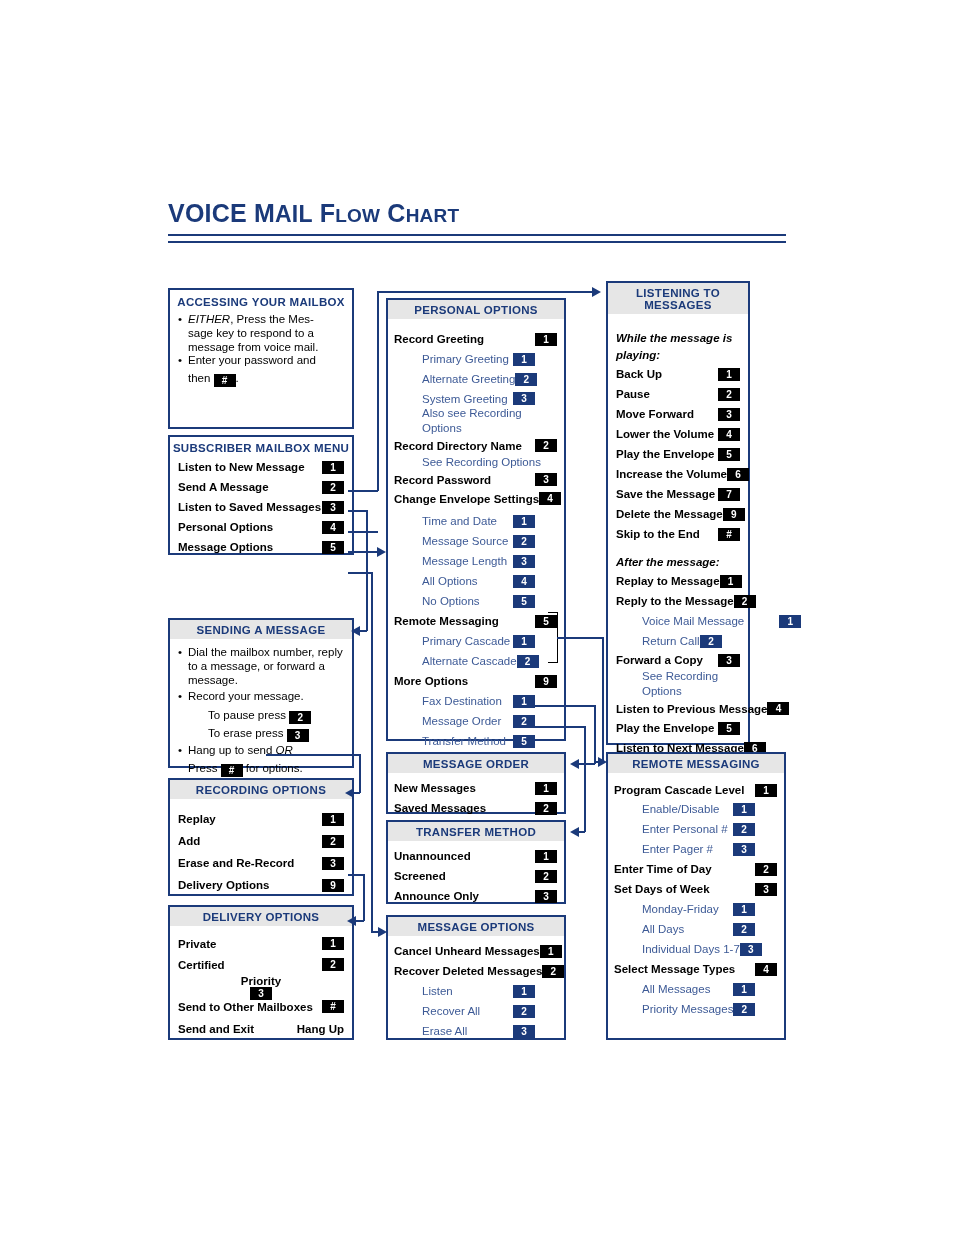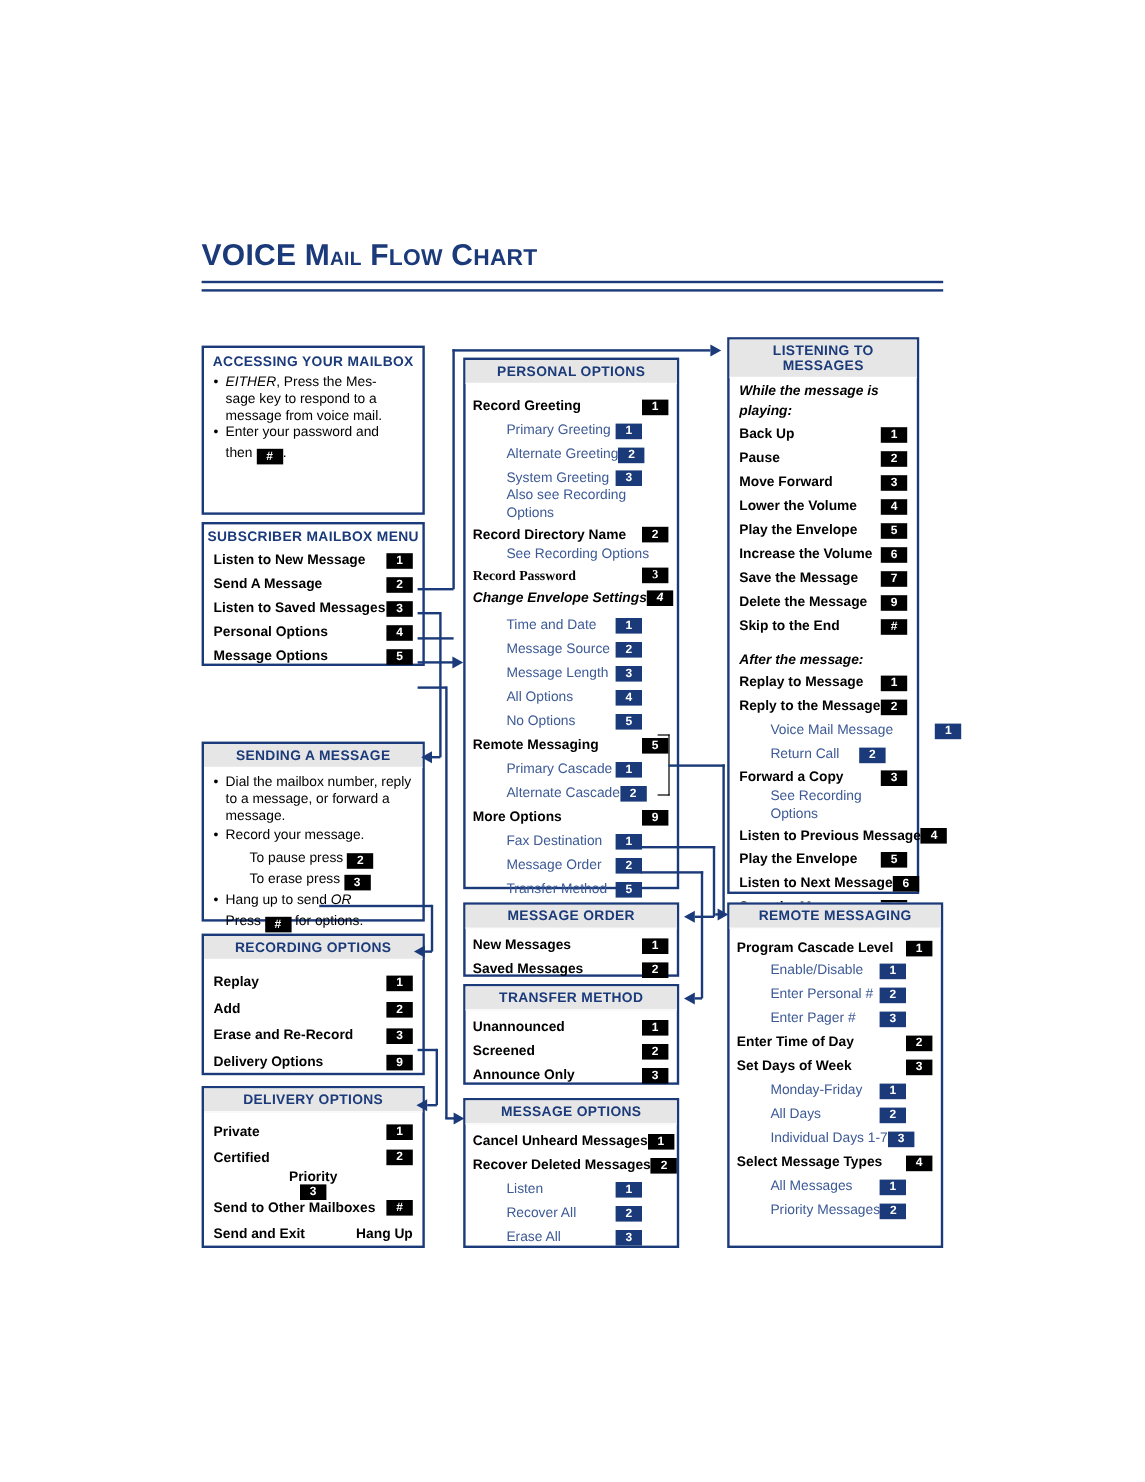--- a/index.html
+++ b/index.html
@@ -180,21 +180,21 @@
     border-left: none;
     box-sizing: border-box;
   }
 </style>
 </head>
 <body>
 
 <div class="page">
 
   <div id="title-block">
-    <div id="page-title"><span style="font-size:25px;">V</span><span style="font-size:25px;">OICE</span> <span style="font-size:25px;">M</span><span style="font-size:16px;">AIL</span> <span style="font-size:25px;">F</span><span style="font-size:19px;">LOW</span> <span style="font-size:25px;">C</span><span style="font-size:19px;">HART</span></div>
+    <div id="page-title"><span style="font-size:25px;">V</span><span style="font-size:25px;">OICE</span> <span style="font-size:25px;">M</span><span style="font-size:23px;">AIL</span> <span style="font-size:25px;">F</span><span style="font-size:19px;">LOW</span> <span style="font-size:25px;">C</span><span style="font-size:19px;">HART</span></div>
     <div id="title-rule"></div>
     <div id="note-rule"></div>
   </div>
 
   <div class="box" style="left:168px; top:288px; width:186px; height:141px;">
     <div class="box-hdr" style="padding-top:6px;">ACCESSING YOUR MAILBOX</div>
     <div class="box-body" style="padding-top:1px;">
       <div class="bullet-row">
         <span class="dot">•</span>
         <span class="btxt">
@@ -343,25 +343,25 @@
       <div class="mrow sub" style="height:19px;">
         <span class="lbl">System Greeting</span>
         <span class="key blue kbox" style="margin-right:22px;">3</span>
       </div>
       <div class="noteline ind" style="padding-left:28px; margin-top:-2px;">Also see Recording Options</div>
       <div class="mrow" style="height:19px;">
         <span class="lbl">Record Directory Name</span>
         <span class="key kbox">2</span>
       </div>
       <div class="noteline ind" style="padding-left:28px;">See Recording Options</div>
-      <div class="mrow" style="height:19px;font-family:Liberation Serif, serif;">
+      <div class="mrow" style="height:19px;">
         <span class="lbl">Record Password</span>
         <span class="key kbox">3</span>
       </div>
-      <div class="mrow" style="height:19px;font-style:italic;">
+      <div class="mrow" style="height:19px;">
         <span class="lbl">Change Envelope Settings</span>
         <span class="key kbox">4</span>
       </div>
       <div class="mrow sub" style="margin-top:3px;">
         <span class="lbl">Time and Date</span>
         <span class="key blue kbox" style="margin-right:22px;">1</span>
       </div>
       <div class="mrow sub">
         <span class="lbl">Message Source</span>
         <span class="key blue kbox" style="margin-right:22px;">2</span>
@@ -462,23 +462,23 @@
         <span class="lbl">Recover All</span>
         <span class="key blue kbox" style="margin-right:22px;">2</span>
       </div>
       <div class="mrow sub">
         <span class="lbl">Erase All</span>
         <span class="key blue kbox" style="margin-right:22px;">3</span>
       </div>
     </div>
   </div>
 
-  <div class="box" style="left:606px; top:281px; width:160px; height:464px;">
+  <div class="box" style="left:606px; top:281px; width:144px; height:464px;">
     <div class="box-hdr shaded">LISTENING TO MESSAGES</div>
-    <div class="box-body" style="padding-top:3px; padding-left:8px; padding-right:8px;">
+    <div class="box-body" style="padding-top:3px; padding-left:8px; padding-right:8px;margin-top:12px;">
       <div class="plain-line" style="font-weight:bold; font-style:italic; line-height:17px;">While the message is playing:</div>
       <div class="mrow">
         <span class="lbl">Back Up</span>
         <span class="key kbox">1</span>
       </div>
       <div class="mrow">
         <span class="lbl">Pause</span>
         <span class="key kbox">2</span>
       </div>
       <div class="mrow">

